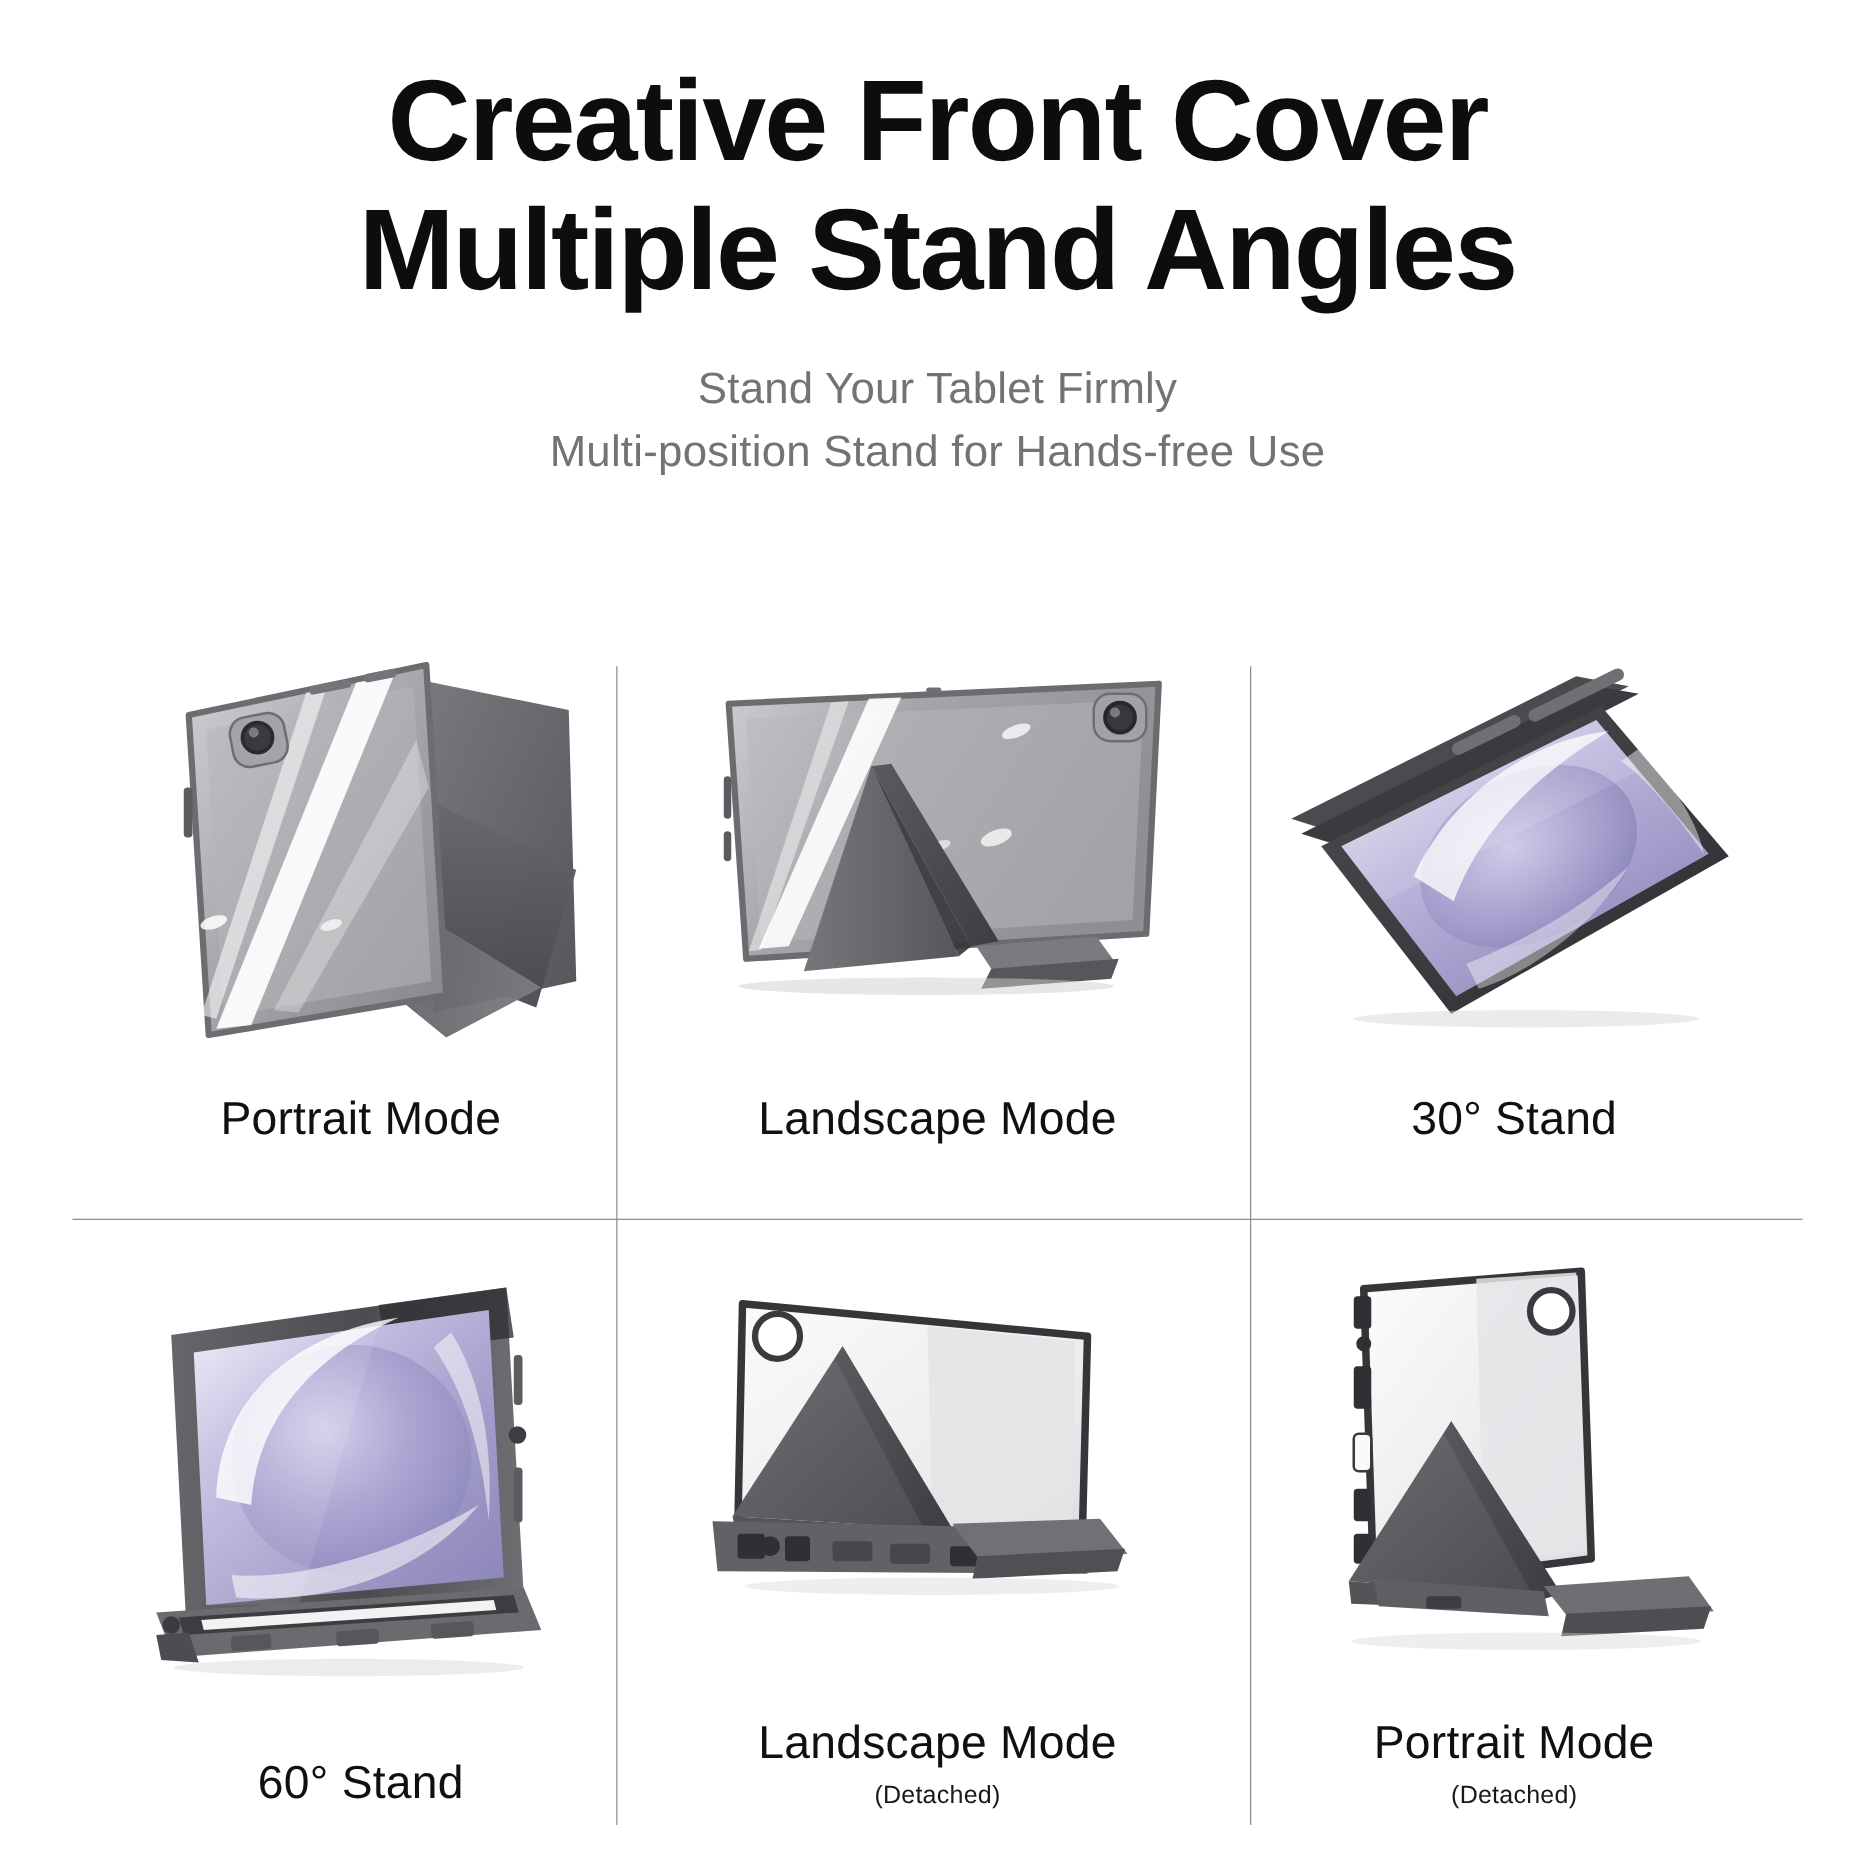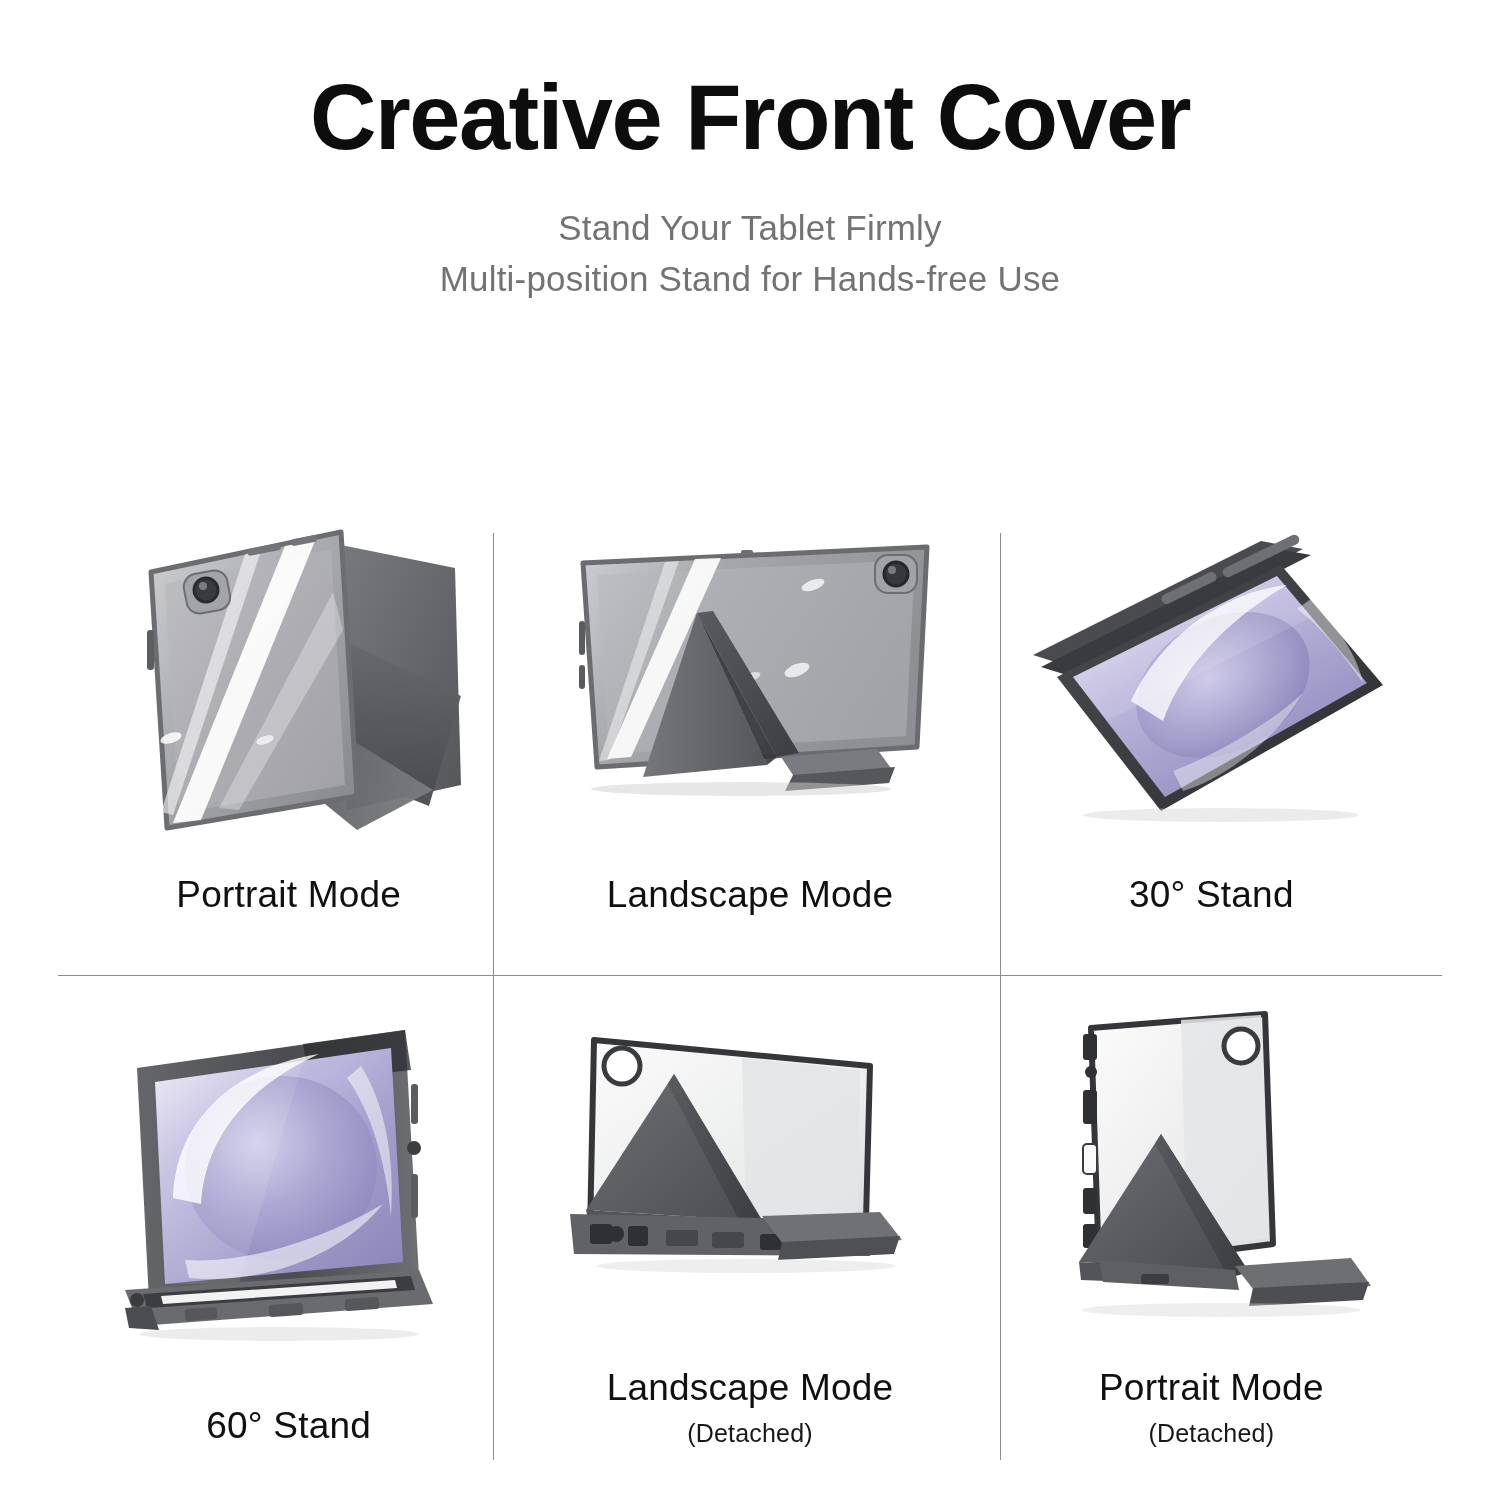--- a/index.html
+++ b/index.html
@@ -6,21 +6,21 @@
   body{
     width:1500px;height:1500px;
     background:#ffffff;
     font-family:"Liberation Sans","DejaVu Sans",sans-serif;
     color:#111111;
     overflow:hidden;
   }
   .page{position:relative;width:1500px;height:1500px;}
 
   
-  .header{padding-top:66px;text-align:center;}
+  .header{padding-top:46px;text-align:center;}
   .title{
     font-size:92px;
     line-height:1.12;
     font-weight:700;
     letter-spacing:-1.5px;
     color:#0d0d0d;
     margin:0;
   }
   .title span{display:block;}
   .subtitle{
@@ -46,21 +46,21 @@
   .cell .stage{
     flex:1 1 auto;width:100%;
     display:flex;align-items:center;justify-content:center;
     position:relative;
   }
   .caption{
     font-size:37px;font-weight:400;color:#101010;
     text-align:center;line-height:1.16;letter-spacing:.2px;
     padding-bottom:4px;
   }
-  .caption .sub{display:block;font-size:25px;margin-top:9px;color:#181818;}
+  .caption .sub{display:block;font-size:20px;margin-top:9px;color:#181818;}
   .r1 .caption{padding-bottom:58px;}
   .r2 .caption{padding-bottom:12px;}
 
   
   .vline{
     position:absolute;top:0;bottom:0;width:1px;background:#8d8d8d;
   }
   .vline.v1{left:435px;}
   .vline.v2{left:942px;}
   .hline{
@@ -71,20 +71,21 @@
   svg{display:block;overflow:visible;}
 </style>
 </head>
 <body>
 
 <div class="page">
 
   <div class="header">
     <h1 class="title">
       <span>Creative Front Cover</span>
+      <span>Multiple Stand Angles</span>
     </h1>
     <div class="subtitle">
       <span>Stand Your Tablet Firmly</span>
       <span>Multi-position Stand for Hands-free Use</span>
     </div>
   </div>
 
   <div class="grid">
 
     <div class="vline v1 r1top"></div>

